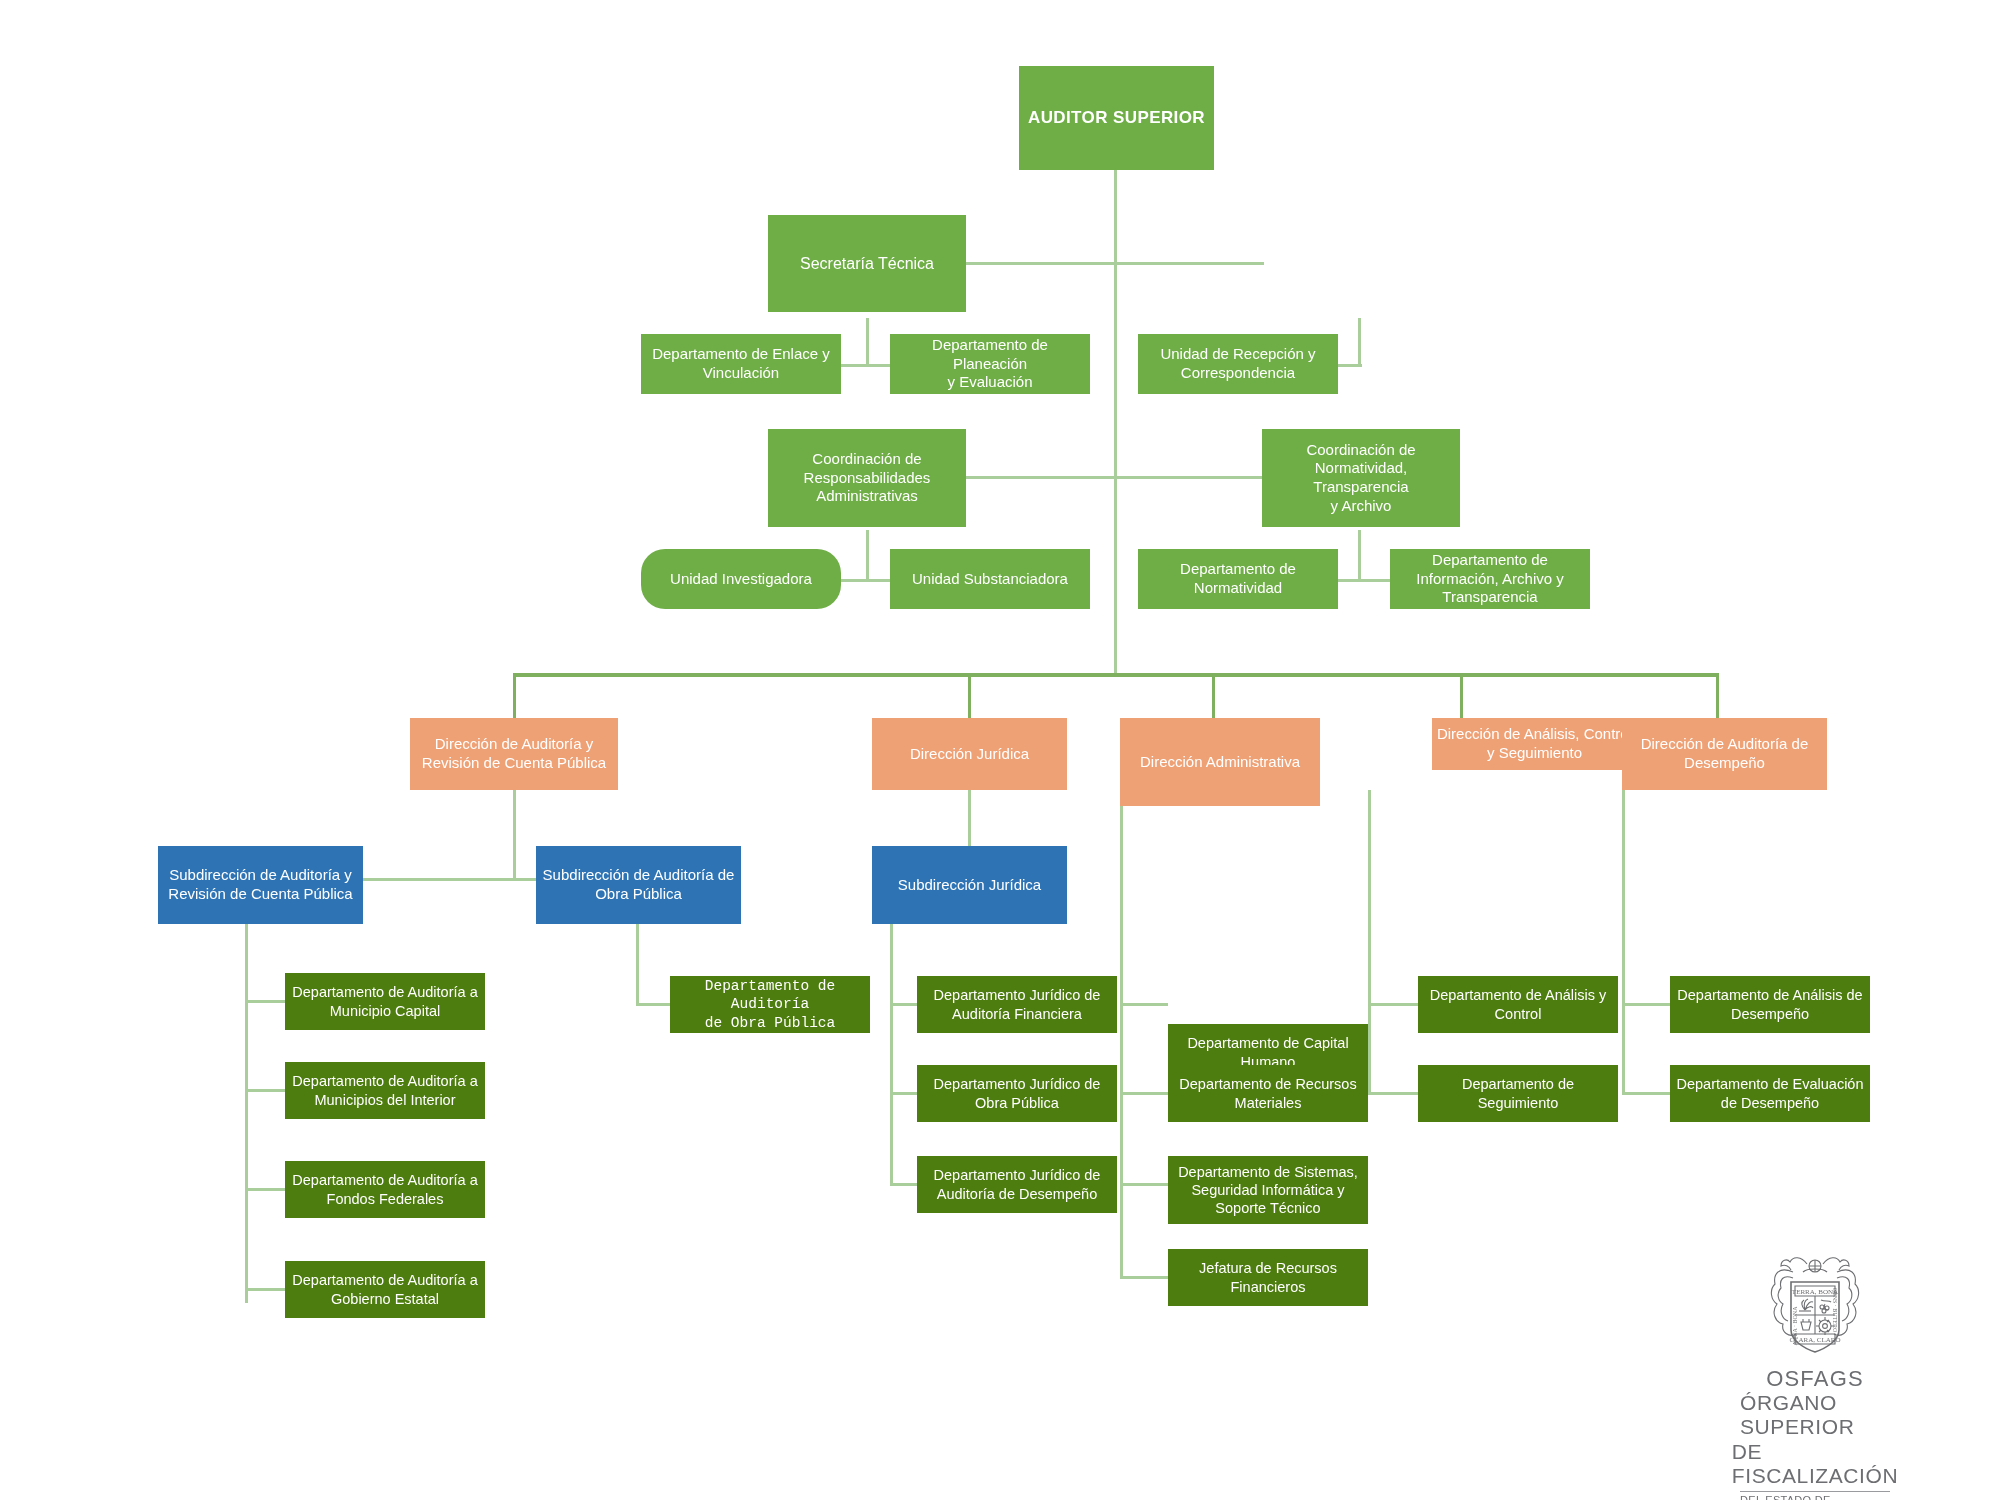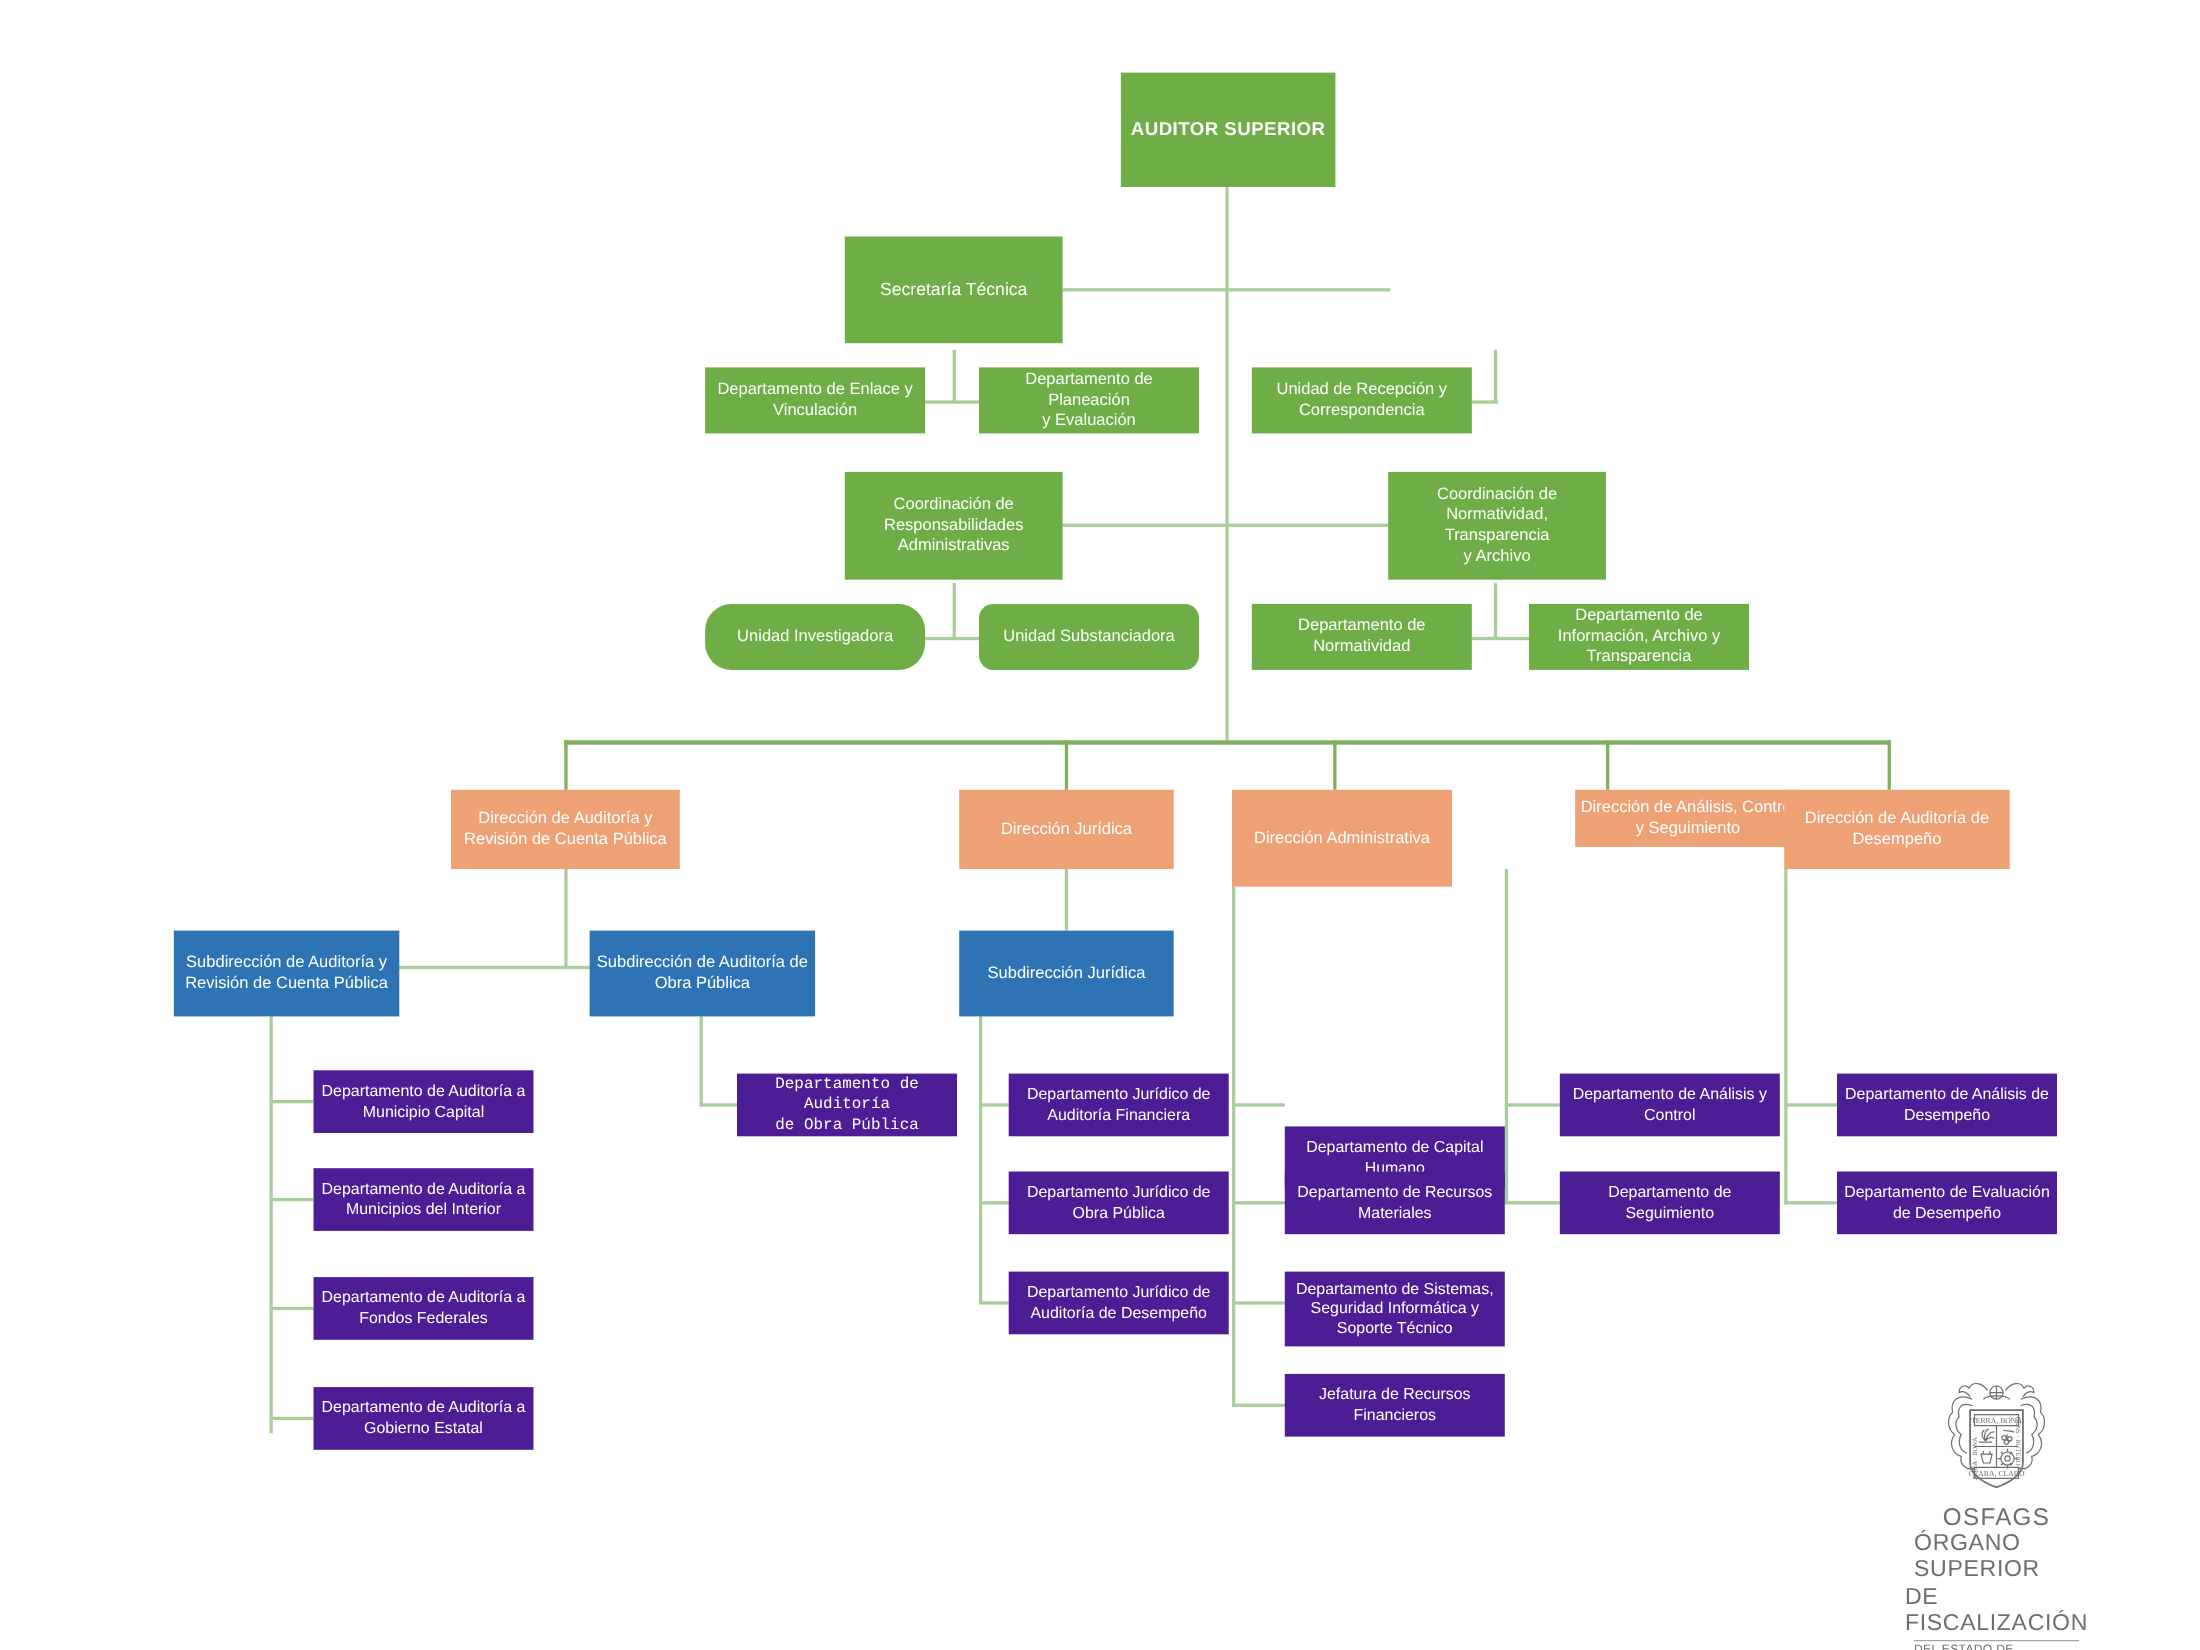--- a/index.html
+++ b/index.html
@@ -25,21 +25,21 @@
     justify-content: center;
     text-align: center;
     color: #ffffff;
     line-height: 1.25;
     padding: 2px 4px;
     white-space: pre-line;
   }
   .node.green  { background: #6FAE46; }
   .node.orange { background: #EFA176; }
   .node.blue   { background: #2E74B5; }
-  .node.gray   { background: #4c1d95; }
+  .node.gray   { background: #4d7c0f; }
 
   .node.root {
     font-weight: bold;
     letter-spacing: 0.4px;
     font-size: 17px;
   }
   .lvl-2 { font-size: 16px; }
   .lvl-3 { font-size: 15px; }
   .lvl-dir { font-size: 15px; }
   .lvl-sub { font-size: 15px; }
@@ -159,21 +159,21 @@
 Correspondencia</div>
 
   <div class="node green lvl-3" style="left:768px; top:429px; width:198px; height:98px;">Coordinación de
 Responsabilidades
 Administrativas</div>
   <div class="node green lvl-3" style="left:1262px; top:429px; width:198px; height:98px;">Coordinación de
 Normatividad, Transparencia
 y Archivo</div>
 
   <div class="node green lvl-3" style="left:641px; top:549px; width:200px; height:60px;border-radius:24px;">Unidad Investigadora</div>
-  <div class="node green lvl-3" style="left:890px; top:549px; width:200px; height:60px;border-radius:13px;">Unidad Substanciadora</div>
+  <div class="node green lvl-3" style="left:890px; top:549px; width:200px; height:60px;">Unidad Substanciadora</div>
   <div class="node green lvl-3" style="left:1138px; top:549px; width:200px; height:60px;">Departamento de
 Normatividad</div>
   <div class="node green lvl-3" style="left:1390px; top:549px; width:200px; height:60px;">Departamento de
 Información, Archivo y
 Transparencia</div>
 
   <div class="node orange lvl-dir" style="left:410px; top:718px; width:208px; height:72px;">Dirección de Auditoría y
 Revisión de Cuenta Pública</div>
   <div class="node orange lvl-dir" style="left:872px; top:718px; width:195px; height:72px;">Dirección Jurídica</div>
   <div class="node orange lvl-dir" style="left:1120px; top:718px; width:200px; height:88px;">Dirección Administrativa</div>

